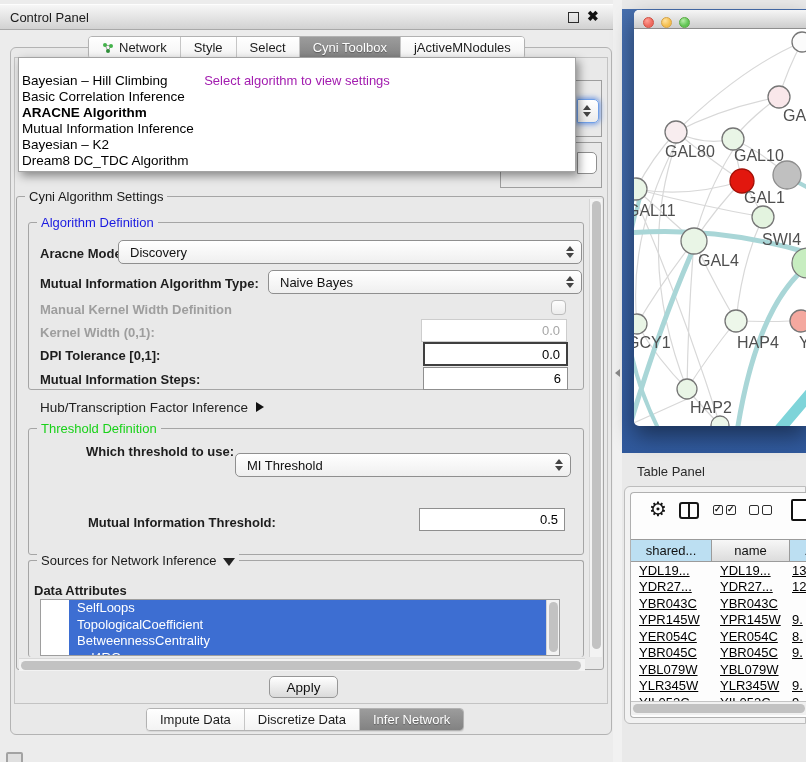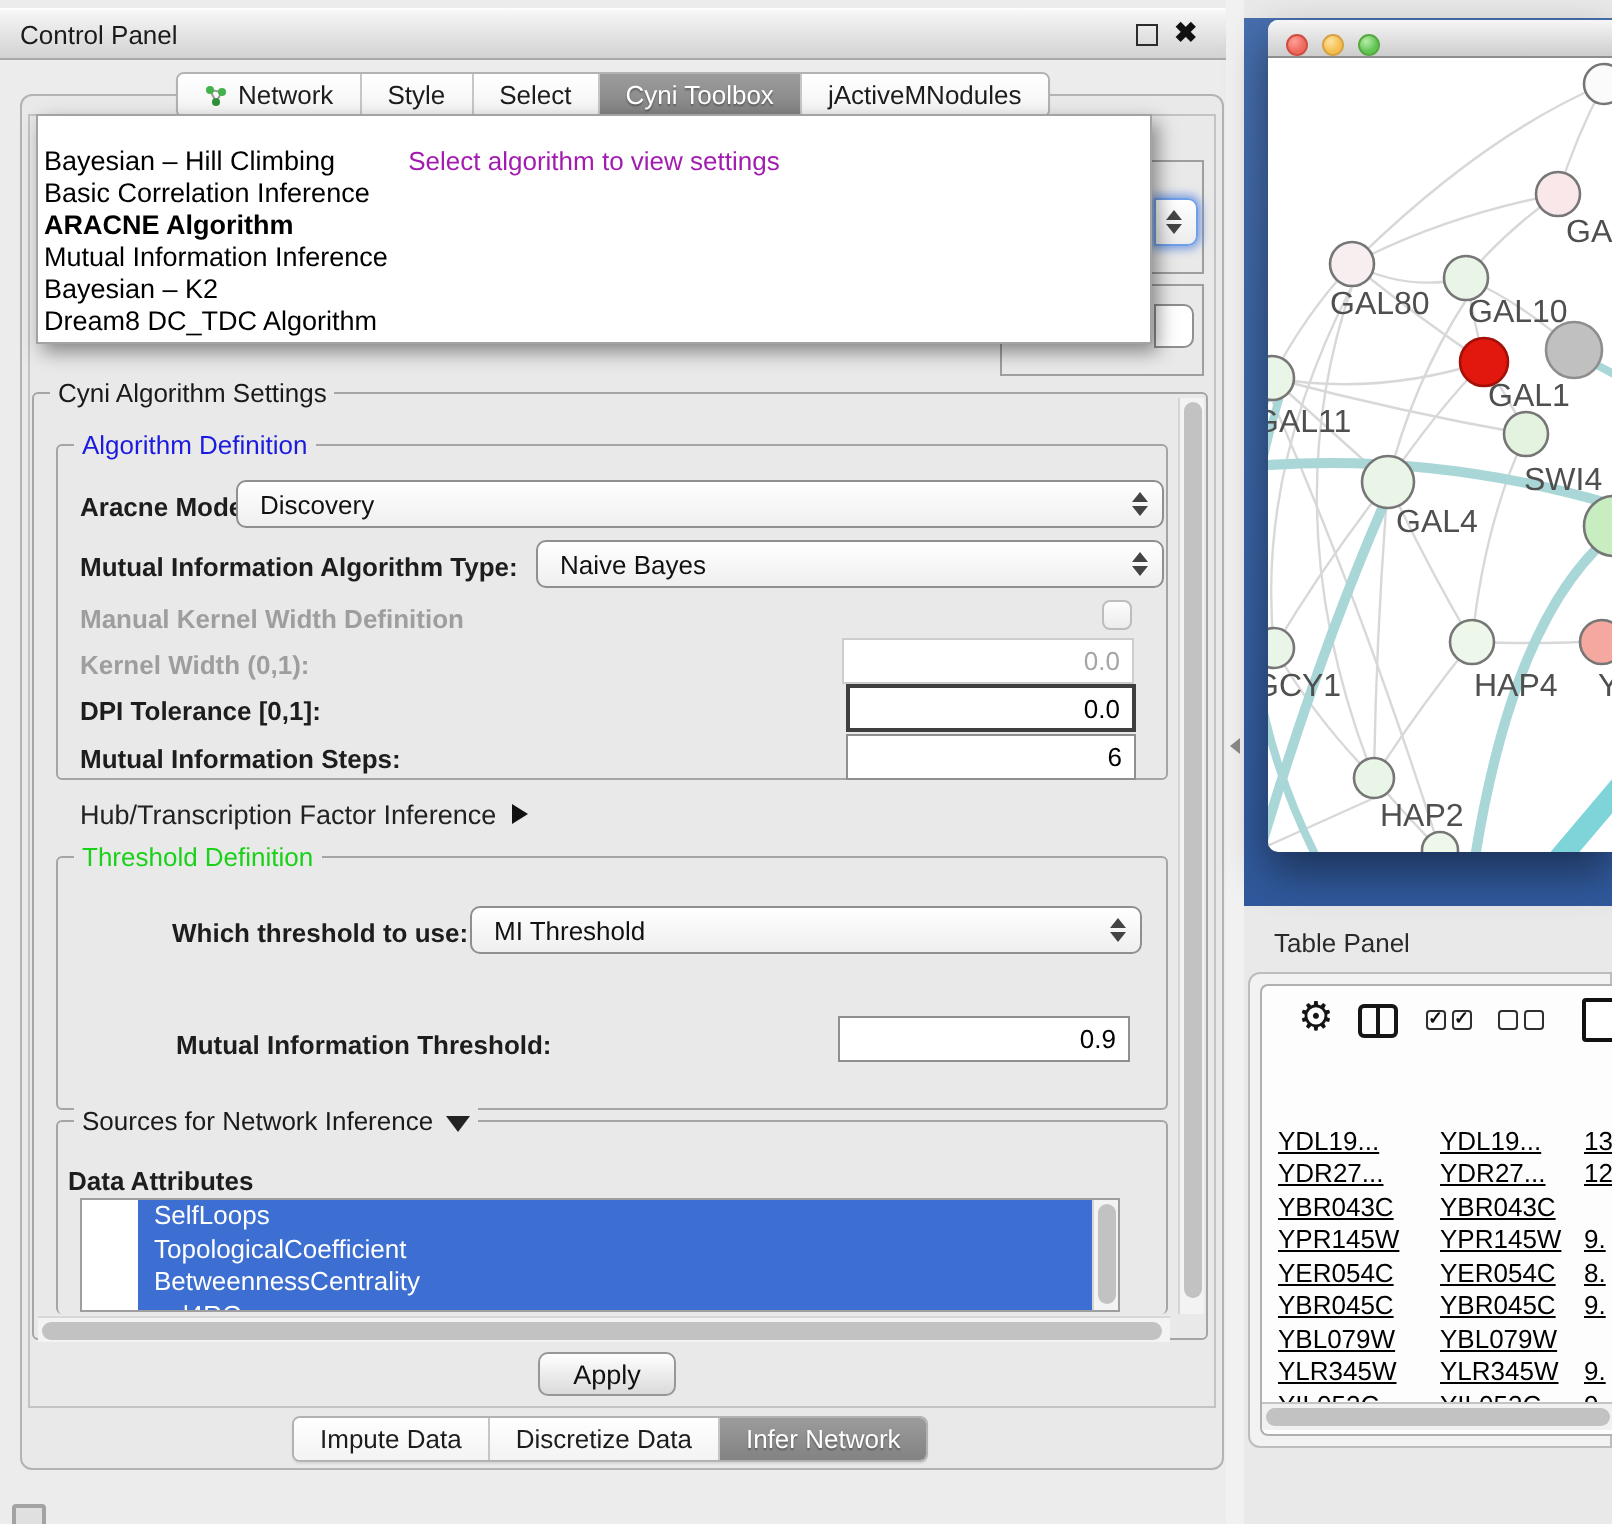--- a/index.html
+++ b/index.html
@@ -227,31 +227,31 @@
     <span>6</span>
   </div>
 
   <span class="plain" style="left:40px;top:400px;">
     <span>Hub/Transcription Factor Inference</span><span class="tri-right"></span>
   </span>
 
   <div class="group" style="left:28px;top:428px;width:556px;height:127px;">
     <span class="gtitle t-green">Threshold Definition</span>
   </div>
-  <span class="lbl" style="left:86px;top:459px;text-align:right;">Which threshold to use:</span>
+  <span class="lbl" style="left:86px;top:444px;text-align:right;">Which threshold to use:</span>
   <div class="combo" style="left:235px;top:453px;width:336px;height:24px;">
     <span>MI Threshold</span>
     <span class="arrows">
         <i class="up"></i>
         <i class="dn"></i>
       </span>
   </div>
   <span class="lbl" style="left:40px;top:515px;padding-left:48px;">Mutual Information Threshold:</span>
   <div class="field" style="left:419px;top:508px;width:146px;height:23px;">
-    <span>0.9</span>
+    <span>0.5</span>
   </div>
 
   <div class="group" style="left:28px;top:560px;width:556px;height:97px;border-bottom:none;">
     <span class="gtitle">
       <span>Sources for Network Inference</span><span class="tri-down"></span>
     </span>
   </div>
   <span class="lbl" style="left:34px;top:583px;">Data Attributes</span>
   <div class="attr-list">
     <div>
@@ -371,20 +371,25 @@
 <div class="tp-outer"></div>
 <div class="tp-box">
   <span class="gear" style="left:18px;top:6px;">⚙</span>
   <span class="split-ico" style="left:48px;top:9px;"></span>
   <span class="cb checked" style="left:82px;top:12px;"></span>
   <span class="cb checked" style="left:95px;top:12px;"></span>
   <span class="cb" style="left:118px;top:12px;"></span>
   <span class="cb" style="left:131px;top:12px;"></span>
   <span class="doc-ico" style="left:160px;top:6px;"></span>
 
+  <div class="thead">
+    <div class="th sel" style="left:0;width:81px;">shared...</div>
+    <div class="th" style="left:81px;width:78px;">name</div>
+    <div class="th sel" style="left:159px;width:40px;">A</div>
+  </div>
 
   <div class="rows">
       <div class="tr">
     <div class="td td1">YDL19...</div>
     <div class="td td2">YDL19...</div>
     <div class="td td3">13</div>
   </div>
       <div class="tr">
     <div class="td td1">YDR27...</div>
     <div class="td td2">YDR27...</div>

